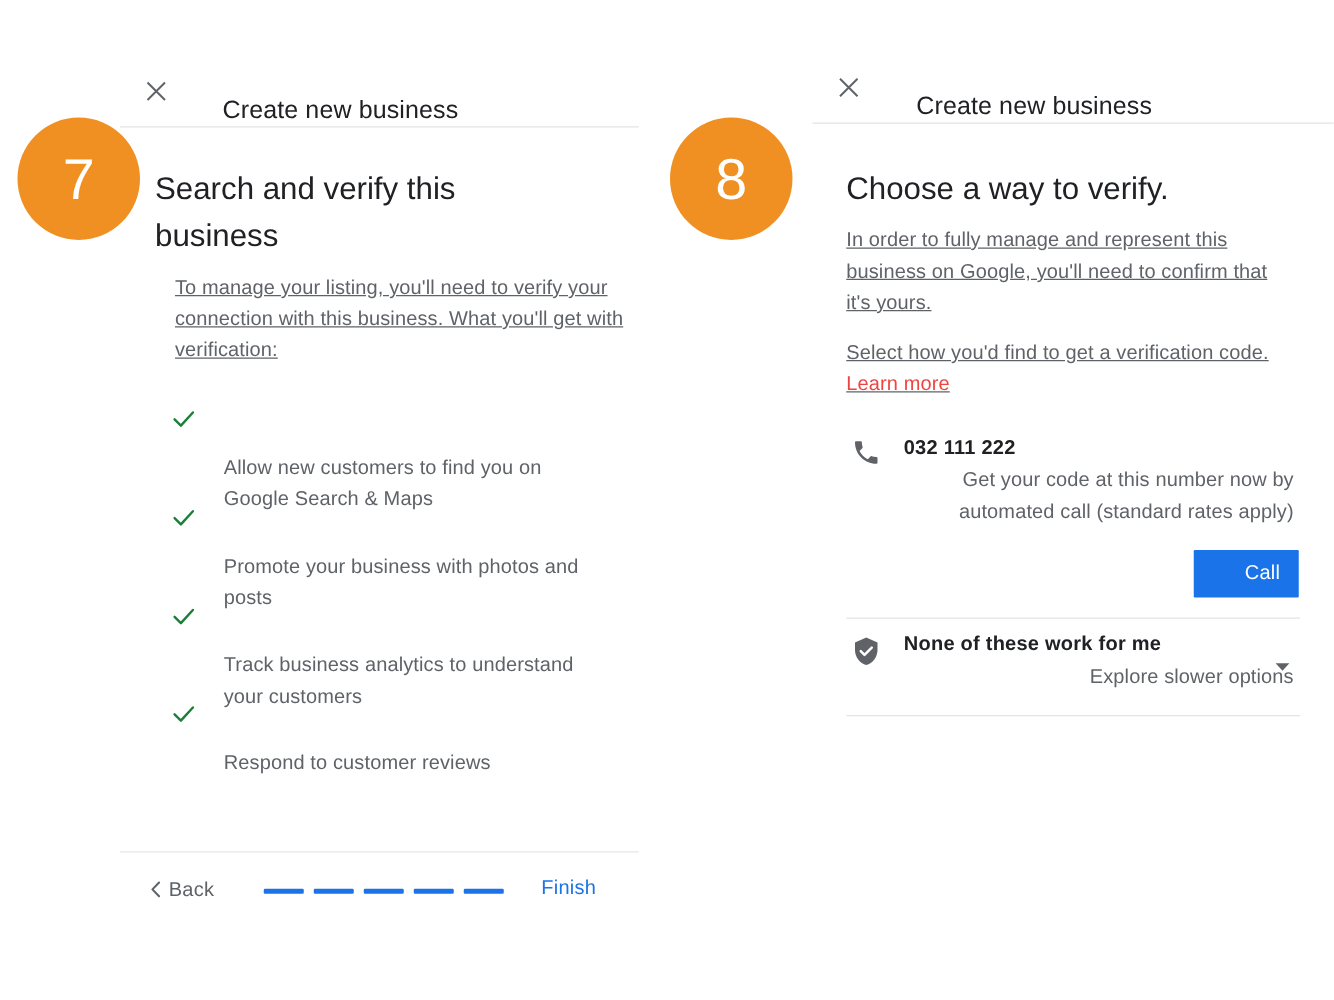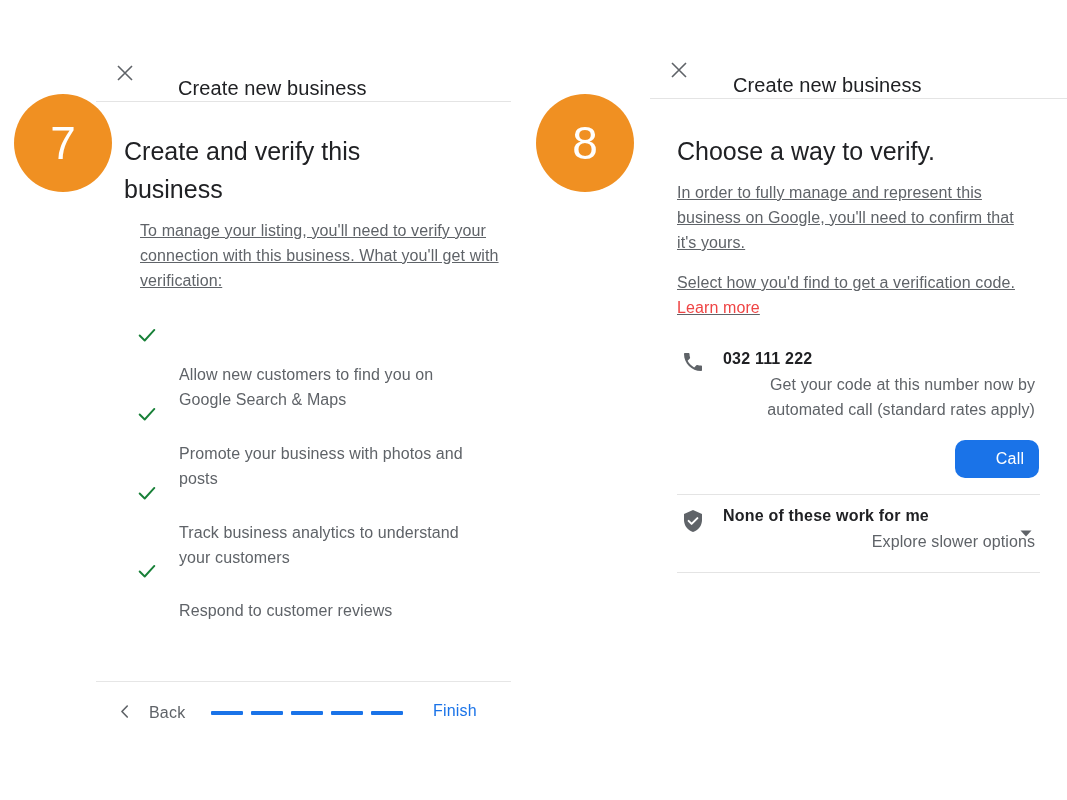--- a/index.html
+++ b/index.html
@@ -109,21 +109,21 @@
     top: 681px;
     width: 415px;
     height: 1px;
     background: #e6e6e6;
   }
   .back-btn {
     position: absolute;
     left: 119px;
     top: 704px;
     display: flex;
-    gap: 19px;
+    gap: 5px;
     cursor: pointer;
   }
   .back-chev { width: 11px; height: 15px; display: block; }
   .back-label {
     font-size: 16px;
     color: #5f6368;
     letter-spacing: 0.2px;
   }
   .progress {
     position: absolute;
@@ -181,21 +181,21 @@
     text-align: right;
   }
   .call-button {
     position: absolute;
     left: 955px;
     top: 440px;
     width: 84px;
     height: 38px;
     background: #1a73e8;
     border: none;
-    border-radius: 10px;
+    border-radius: 1px;
     color: #ffffff;
     font-size: 16px;
     font-weight: 500;
     letter-spacing: 0.2px;
     cursor: pointer;
     font-family: "Liberation Sans", sans-serif;
     padding-left: 32px;
   }
   .chevron-down {
     position: absolute;
@@ -217,21 +217,21 @@
       <path d="M5 5 L19 19 M19 5 L5 19" stroke="#5f6368" stroke-width="1.6" fill="none"></path>
     </svg>
   </div>
 
   <div class="win-title" style="left:178px; top:61px;">Create new business</div>
 
   <div class="hr" style="left:96px; top:101px; width:415px;"></div>
 
   <div class="step-badge" style="left:14px; top:94px;">7</div>
 
-  <div class="h1" style="left:124px; top:132px; width:330px;">Create and verify this business</div>
+  <div class="h1" style="left:124px; top:132px; width:330px;">Search and verify this business</div>
 
   <div class="body-text" style="left:140px; top:218px; width:360px;">To manage your listing, you'll need to verify your connection with this business. What you'll get with verification:</div>
 
   <div class="check-row" style="top:322px;">
     <span class="check-mark">
       <svg viewBox="0 0 24 24" width="22" height="22" aria-hidden="true">
         <path d="M4 12.5 L9.5 18 L20 6.5" stroke="#188038" stroke-width="2.1" fill="none" stroke-linecap="round" stroke-linejoin="round"></path>
       </svg>
     </span>
     <span class="check-label">Allow new customers to find you on Google Search &amp; Maps</span>

